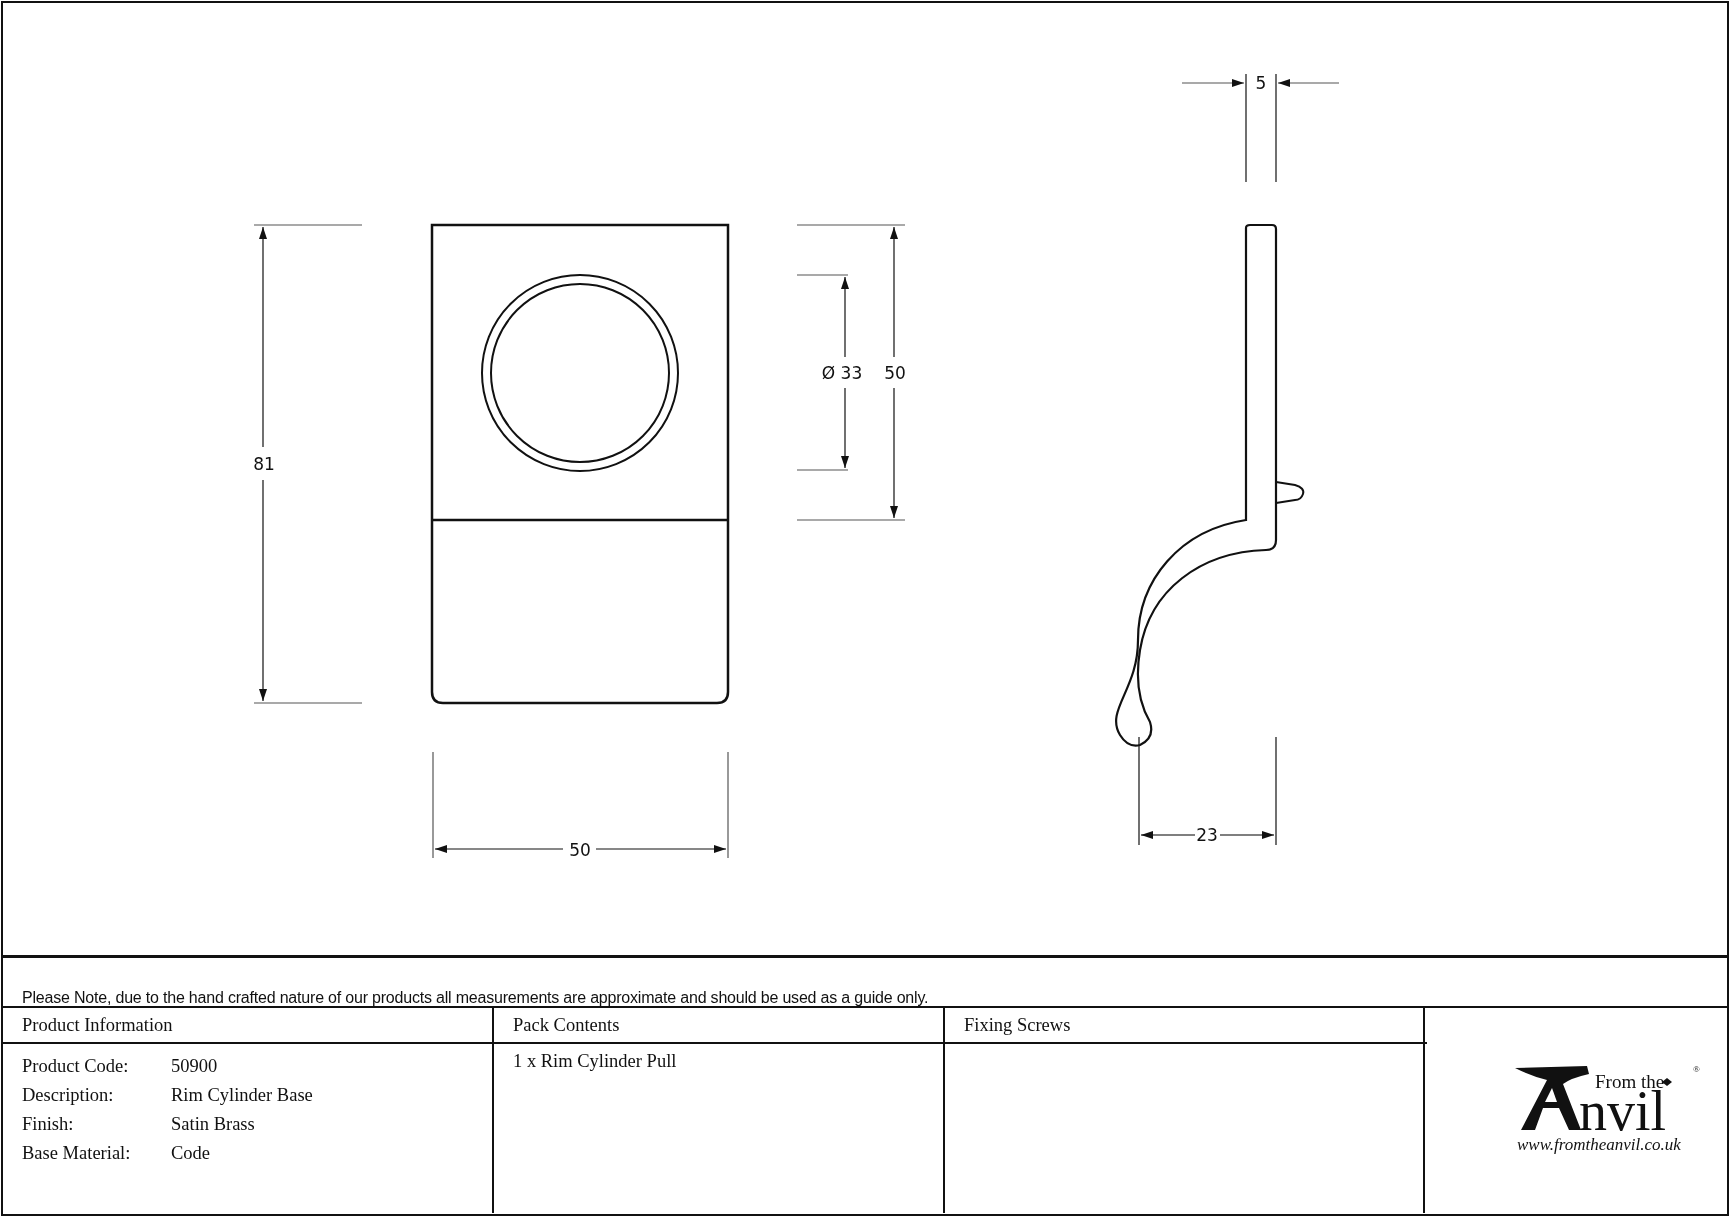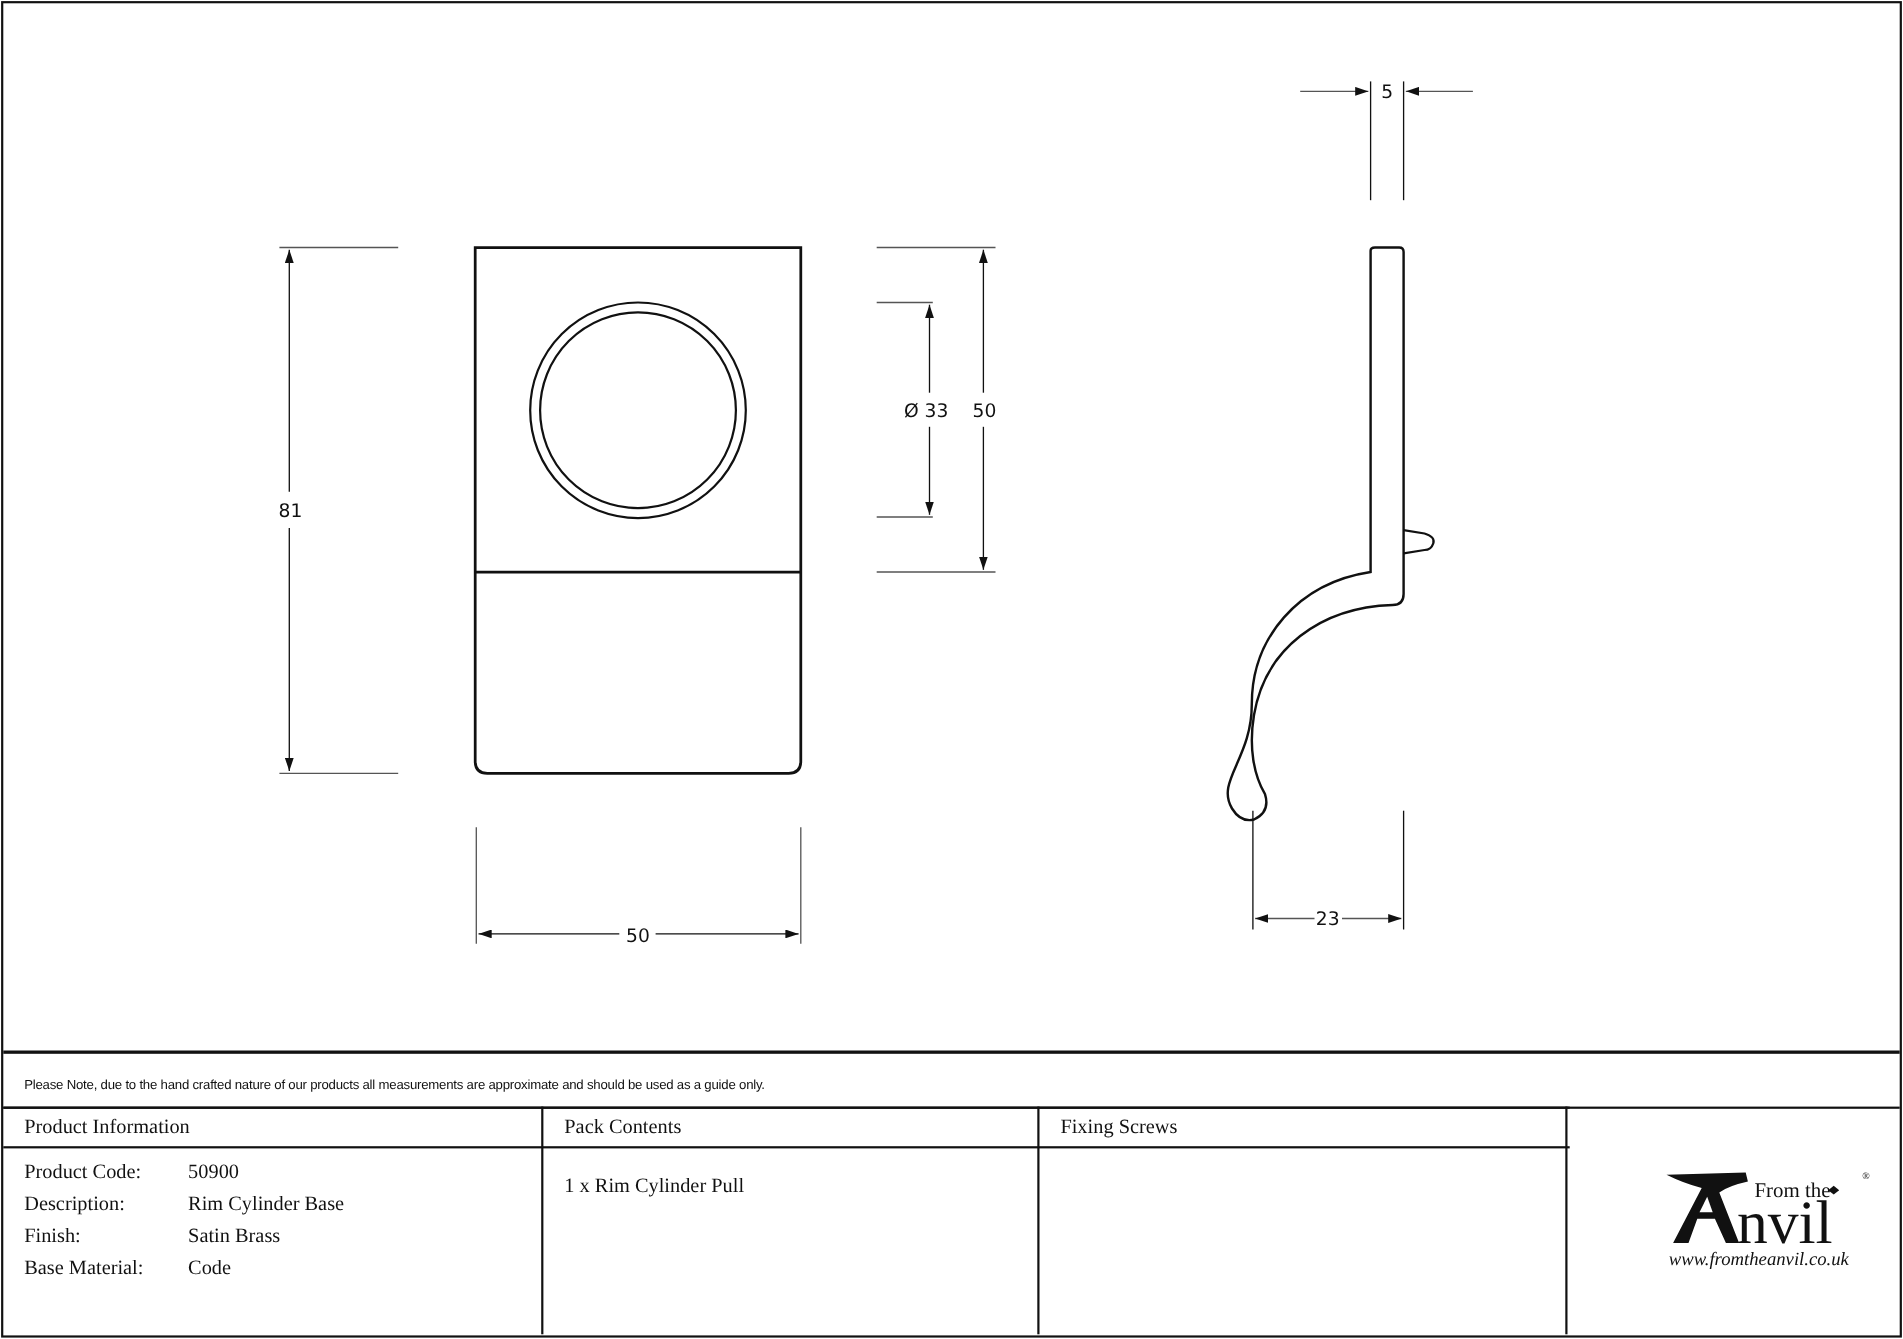--- a/index.html
+++ b/index.html
@@ -4,21 +4,21 @@
 <style>
   html, body { margin: 0; padding: 0; background: #ffffff; }
   body { width: 1730px; height: 1217px; position: relative; overflow: hidden;
          font-family: "Liberation Sans", "DejaVu Sans", sans-serif; color: #111; }
   .frame { position: absolute; left: 1px; top: 1px; width: 1724px; height: 1211px;
            border: 2px solid #111; box-sizing: content-box; }
   svg.drawing { position: absolute; left: 0; top: 0; }
   .dimtxt { font-family: "DejaVu Sans", sans-serif; font-size: 17px; fill: #111; }
   .note { position: absolute; left: 3px; top: 955px; width: 1724px; height: 51px;
           border-top: 3px solid #111; box-sizing: border-box; }
-  .note span { position: absolute; left: 19px; top: 21px; font-size: 12px; letter-spacing: -0.2px; }
+  .note span { position: absolute; left: 19px; top: 31px; font-size: 16px; letter-spacing: -0.2px; }
   .cell { position: absolute; box-sizing: border-box; font-family: Liberation Serif, serif; }
   .hdr { font-size: 18.5px; position: absolute; left: 19px; top: 7px; }
   .row { position: absolute; font-size: 18.5px; }
   .lab { position: absolute; left: 19px; }
   .val { position: absolute; left: 168px; white-space: nowrap; }
   .hline { position: absolute; height: 2px; background: #111; }
   .vline { position: absolute; width: 2px; background: #111; }
   .logo { position: absolute; left: 1470px; top: 1058px; width: 220px; height: 110px; margin-left: 39px; }
 </style>
 </head>
@@ -123,21 +123,21 @@
     <span class="val">Satin Brass</span>
   </div>
   <div class="row" style="left:0; top:135px; width:480px;">
     <span class="lab">Base Material:</span>
     <span class="val">Code</span>
   </div>
 </div>
 
 <div class="cell" style="left:494px; top:1008px; width:449px; height:205px;">
   <div class="hdr">Pack Contents</div>
-  <div class="row" style="left:19px; top:61px;text-align:right;">1 x Rim Cylinder Pull</div>
+  <div class="row" style="left:19px; top:43px;text-align:right;">1 x Rim Cylinder Pull</div>
 </div>
 
 <div class="cell" style="left:945px; top:1008px; width:478px; height:205px;">
   <div class="hdr">Fixing Screws</div>
 </div>
 
 <div class="logo">
   <svg width="220" height="110" viewBox="0 0 220 110">
 
     <path d="M6,10 L78,8 L80,16 Q62,20 54,26 L72,72 L60,72 L50,50 L34,50 L26,72 L12,72 L38,22 Q22,18 6,10 Z" fill="#111"></path>

